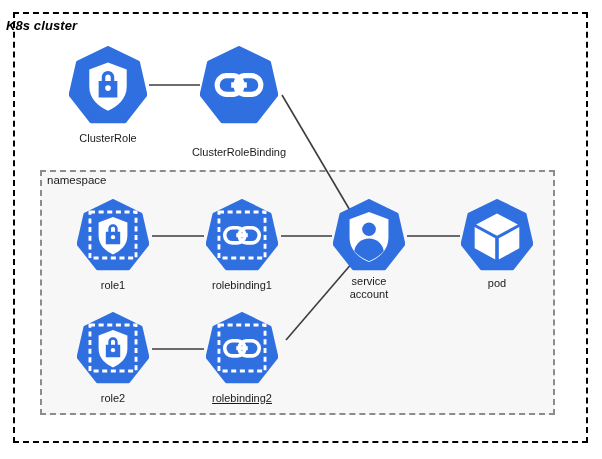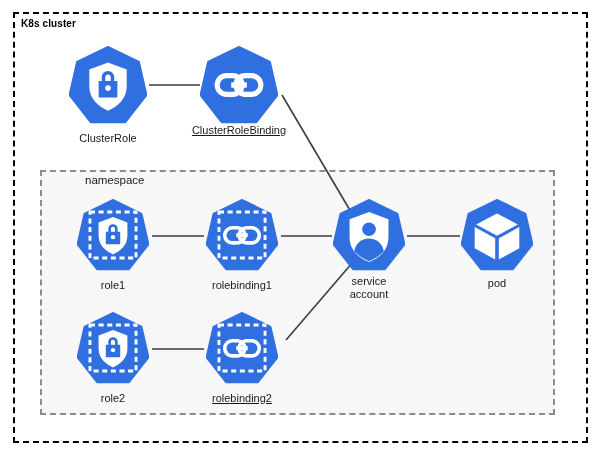--- a/index.html
+++ b/index.html
@@ -33,45 +33,45 @@
     left: 13px;
     top: 12px;
     width: 575px;
     height: 431px;
     border: 2.5px dashed #000000;
     box-sizing: border-box;
     background: transparent;
   }
   .cluster-label {
     position: absolute;
-    left: 21px;
+    left: 6px;
     top: 18px;
-    font-size: 10px;
+    font-size: 13px;
     font-weight: bold;
     color: #000000;
     letter-spacing: 0.1px;
+    font-style: italic;
   }
   
   .namespace-box {
     position: absolute;
     left: 40px;
     top: 170px;
     width: 515px;
     height: 245px;
     border: 2px dashed #8c8c8c;
     box-sizing: border-box;
     background: #f7f7f7;
   }
   .namespace-label {
     position: absolute;
     left: 47px;
     top: 174px;
     font-size: 11.5px;
     color: #1a1a1a;
-    margin-left: 38px;
   }
   
   .node {
     position: absolute;
     width: 0;
     height: 0;
   }
   .node .glyph {
     position: absolute;
     left: 50%;
@@ -125,21 +125,21 @@
 
   <div class="node" style="left:239px; top:46px;">
     <svg class="glyph" width="78" height="78" viewBox="0 0 100 100" xmlns="http://www.w3.org/2000/svg">
       <path fill="#2f6fe0" d="M50 2.5 L88.5 21.2 L98 62.6 L71.5 96.5 L28.5 96.5 L2 62.6 L11.5 21.2 Z" stroke="#2f6fe0" stroke-width="5" stroke-linejoin="round"></path>
       <g fill="none" stroke="#ffffff" stroke-width="6.5">
         <rect x="22" y="38" width="32" height="24" rx="12" ry="12"></rect>
         <rect x="46" y="38" width="32" height="24" rx="12" ry="12"></rect>
       </g>
       <rect x="40" y="46.5" width="20" height="7" fill="#ffffff"></rect>
     </svg>
-    <div class="node-label" style="top:78px;text-decoration:underline;">ClusterRoleBinding</div>
+    <div class="node-label" style="top:100px;">ClusterRoleBinding</div>
   </div>
 
   <div class="node" style="left:113px; top:199px;">
     <svg class="glyph" width="72" height="72" viewBox="0 0 100 100" xmlns="http://www.w3.org/2000/svg">
       <path fill="#2f6fe0" d="M50 2.5 L88.5 21.2 L98 62.6 L71.5 96.5 L28.5 96.5 L2 62.6 L11.5 21.2 Z" stroke="#2f6fe0" stroke-width="5" stroke-linejoin="round"></path>
       <rect x="18" y="18" width="64" height="64" fill="none" stroke="#ffffff" stroke-width="4" stroke-dasharray="7 5"></rect>
       <path fill="#ffffff" d="M50 25 L70 32.5 L70 51 C70 64 60 72.5 50 77 C40 72.5 30 64 30 51 L30 32.5 Z"></path>
       <path fill="#2f6fe0" d="M43.5 45.5 L43.5 41.5 C43.5 37.9 46.4 35 50 35 C53.6 35 56.5 37.9 56.5 41.5 L56.5 45.5 L60 45.5 L60 63 L40 63 L40 45.5 Z
                M47.2 45.5 L52.8 45.5 L52.8 41.5 C52.8 40 51.5 38.7 50 38.7 C48.5 38.7 47.2 40 47.2 41.5 Z"></path>
       <circle cx="50" cy="53" r="3" fill="#ffffff"></circle>

